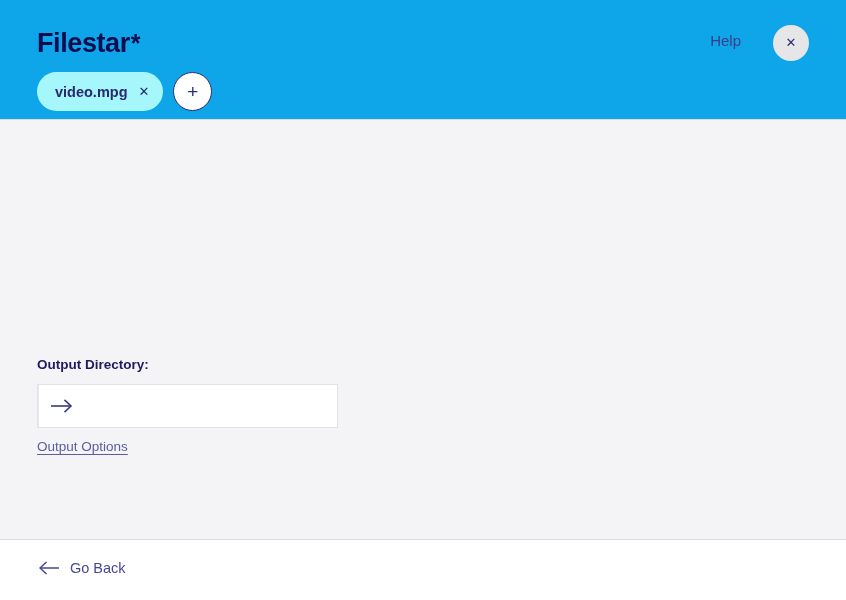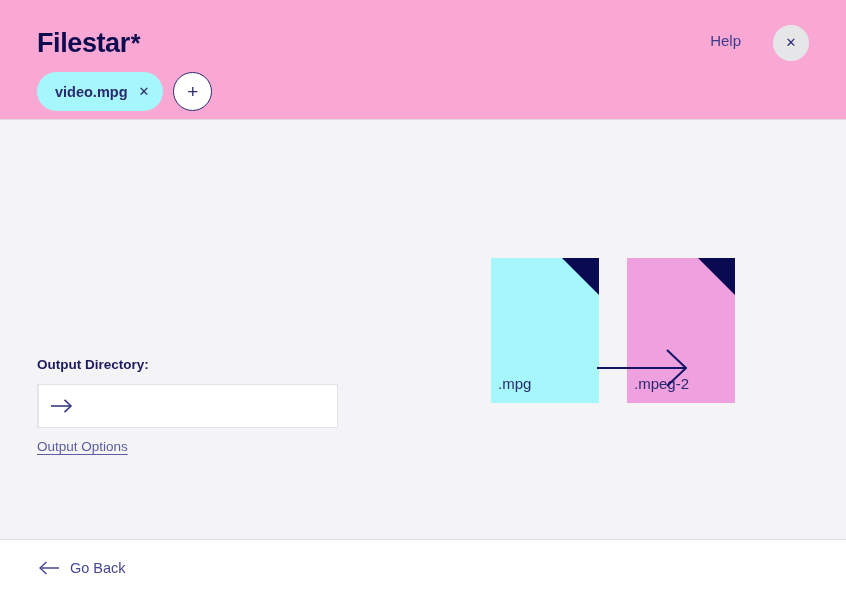--- a/index.html
+++ b/index.html
@@ -15,21 +15,21 @@
     position: relative;
     color: #0c0c4f;
   }
 
   
   #header {
     position: absolute;
     left: 0; top: 0;
     width: 846px;
     height: 120px;
-    background: #f9a8d4;
+    background: #0ea5e9;
     border-bottom: 1px solid #dcdce2;
     box-sizing: border-box;
   }
   #brand {
     position: absolute;
     left: 37px;
     top: 28px;
     font-size: 27px;
     font-weight: 700;
     letter-spacing: -0.4px;
@@ -313,40 +313,20 @@
     <div id="output-dir-go">
       <svg width="24" height="16" viewBox="0 0 24 16">
         <line x1="1" y1="8" x2="21" y2="8" stroke="#3a3a80" stroke-width="1.6"></line>
         <polyline points="14.5,1.8 21,8 14.5,14.2" fill="none" stroke="#3a3a80" stroke-width="1.6"></polyline>
       </svg>
     </div>
   </div>
 
   <div id="output-options-link">Output Options</div>
 
-  <div id="conversion-illustration">
-
-    <div class="file-graphic" id="file-graphic-source">
-      <div class="sheet"></div>
-      <div class="fold"></div>
-      <div class="ext-label">.mpg</div>
-    </div>
-
-    <div class="file-graphic" id="file-graphic-target">
-      <div class="sheet"></div>
-      <div class="fold"></div>
-      <div class="ext-label">.mpeg-2</div>
-    </div>
-
-    <svg id="conversion-arrow" viewBox="0 0 96 38">
-      <line x1="0" y1="19" x2="88" y2="19" stroke="#141466" stroke-width="2"></line>
-      <polyline points="70,1 89,19 70,37" fill="none" stroke="#141466" stroke-width="2"></polyline>
-    </svg>
-
-  </div>
 
 </div>
 
 <div id="footer">
 
   <div id="go-back-button">
     <svg width="22" height="14" viewBox="0 0 22 14">
       <line x1="1" y1="7" x2="20" y2="7" stroke="#474793" stroke-width="1.5"></line>
       <polyline points="7.5,1 1,7 7.5,13" fill="none" stroke="#474793" stroke-width="1.5"></polyline>
     </svg>

